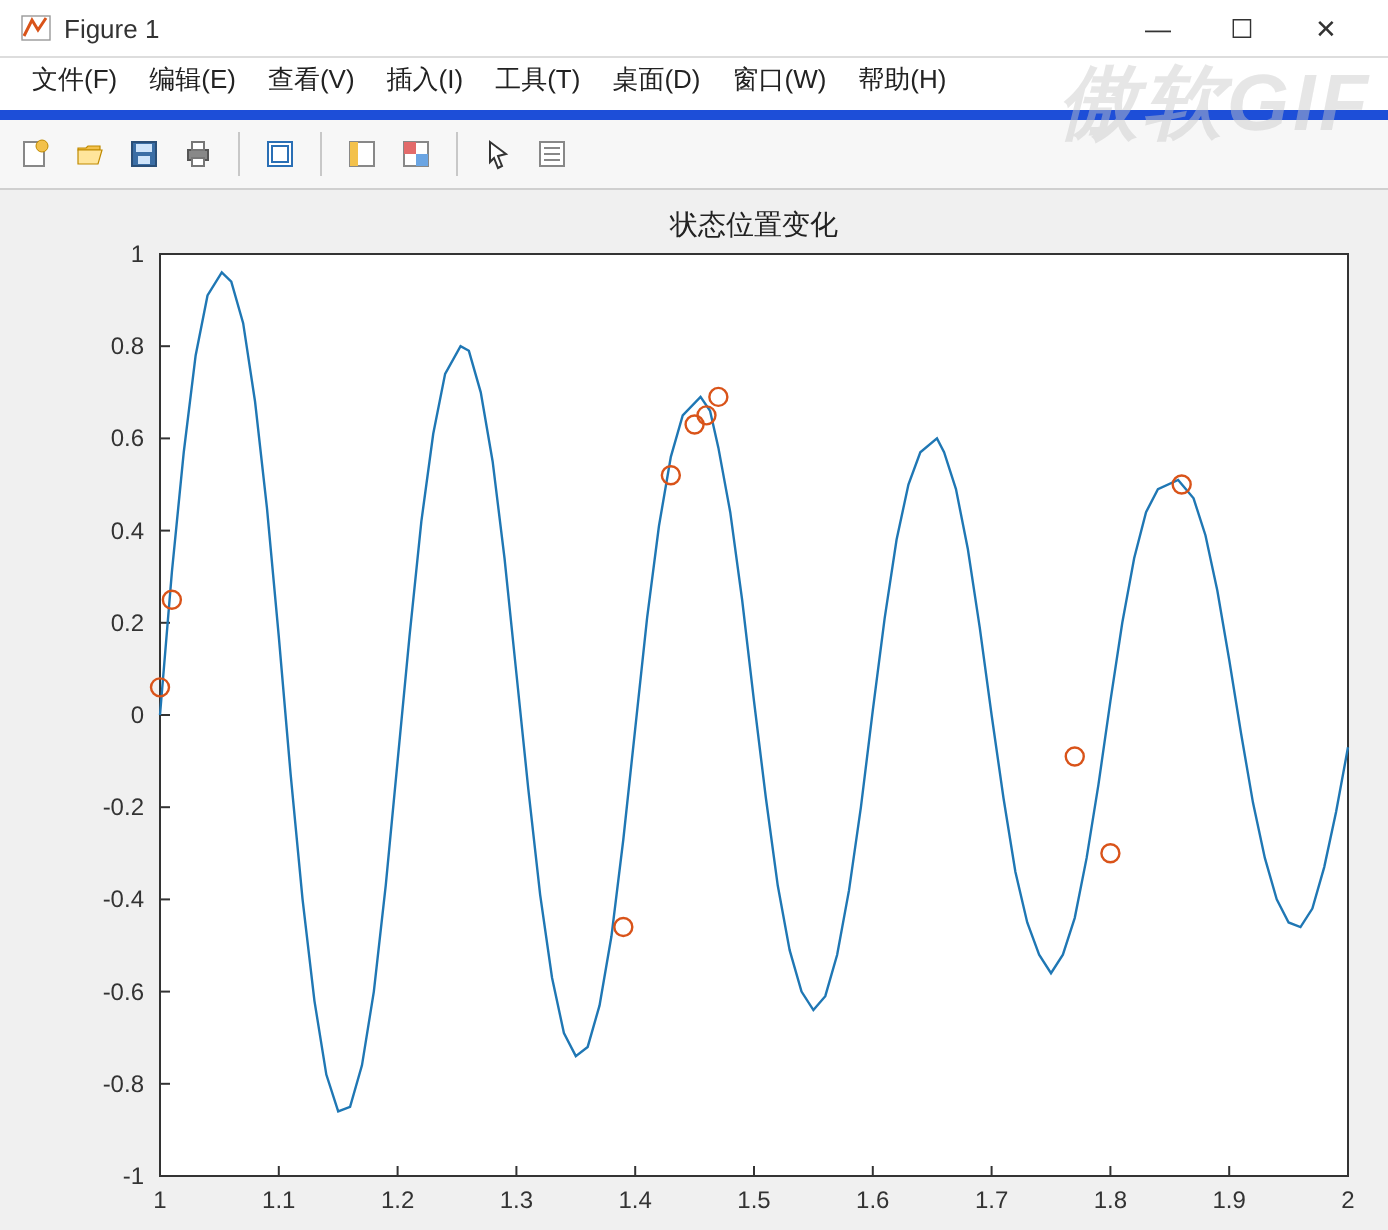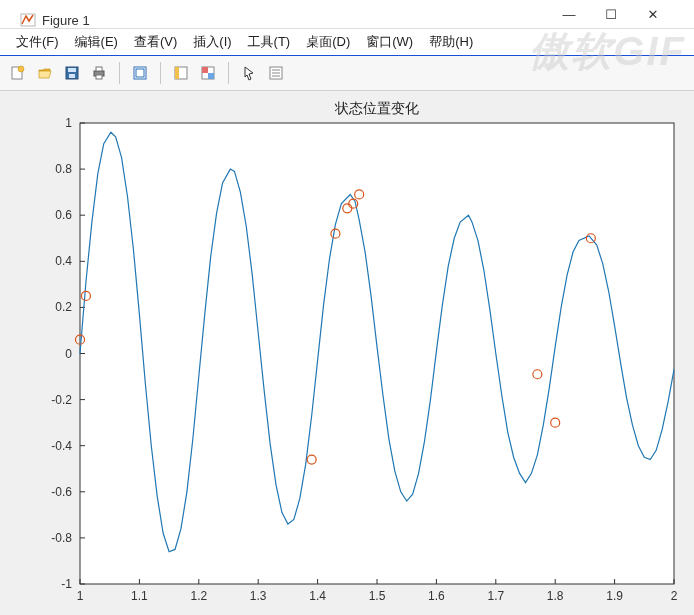--- a/index.html
+++ b/index.html
@@ -8,48 +8,48 @@
     width: 694px;
     height: 615px;
     font-family: "Microsoft YaHei", "SimSun", sans-serif;
     font-size: 13px;
     background: #fff;
     overflow: hidden;
     position: relative;
   }
   .titlebar {
     display: flex;
-    align-items: flex-end;
+    align-items: center;
     height: 28px;
-    padding: 0 20px;
+    padding: 0 10px;
     border-bottom: 1px solid #ddd;
     background: #fff;
   }
   .titlebar .app-icon {
     width: 16px; height: 16px; margin-right: 6px;
     display: inline-flex; align-items: center; justify-content: center;
   }
   .titlebar .title {
     flex: 1;
     font-size: 13px;
     color: #333;
   }
   .win-controls { display: flex; }
   .win-btn {
     width: 42px; height: 28px;
     display: flex; align-items: center; justify-content: center;
     font-size: 13px; color: #333;
   }
   .menubar {
     display: flex;
-    align-items: center;
+    align-items: flex-start;
     height: 26px;
     padding: 0 8px;
     background: #fff;
-    border-bottom: 1px solid #1d4ed8;
+    border-bottom: 5px solid #1d4ed8;
   }
   .menu-item {
     padding: 2px 8px;
     font-size: 13px;
     color: #222;
     white-space: nowrap;
   }
   .toolbar {
     display: flex;
     align-items: center;

